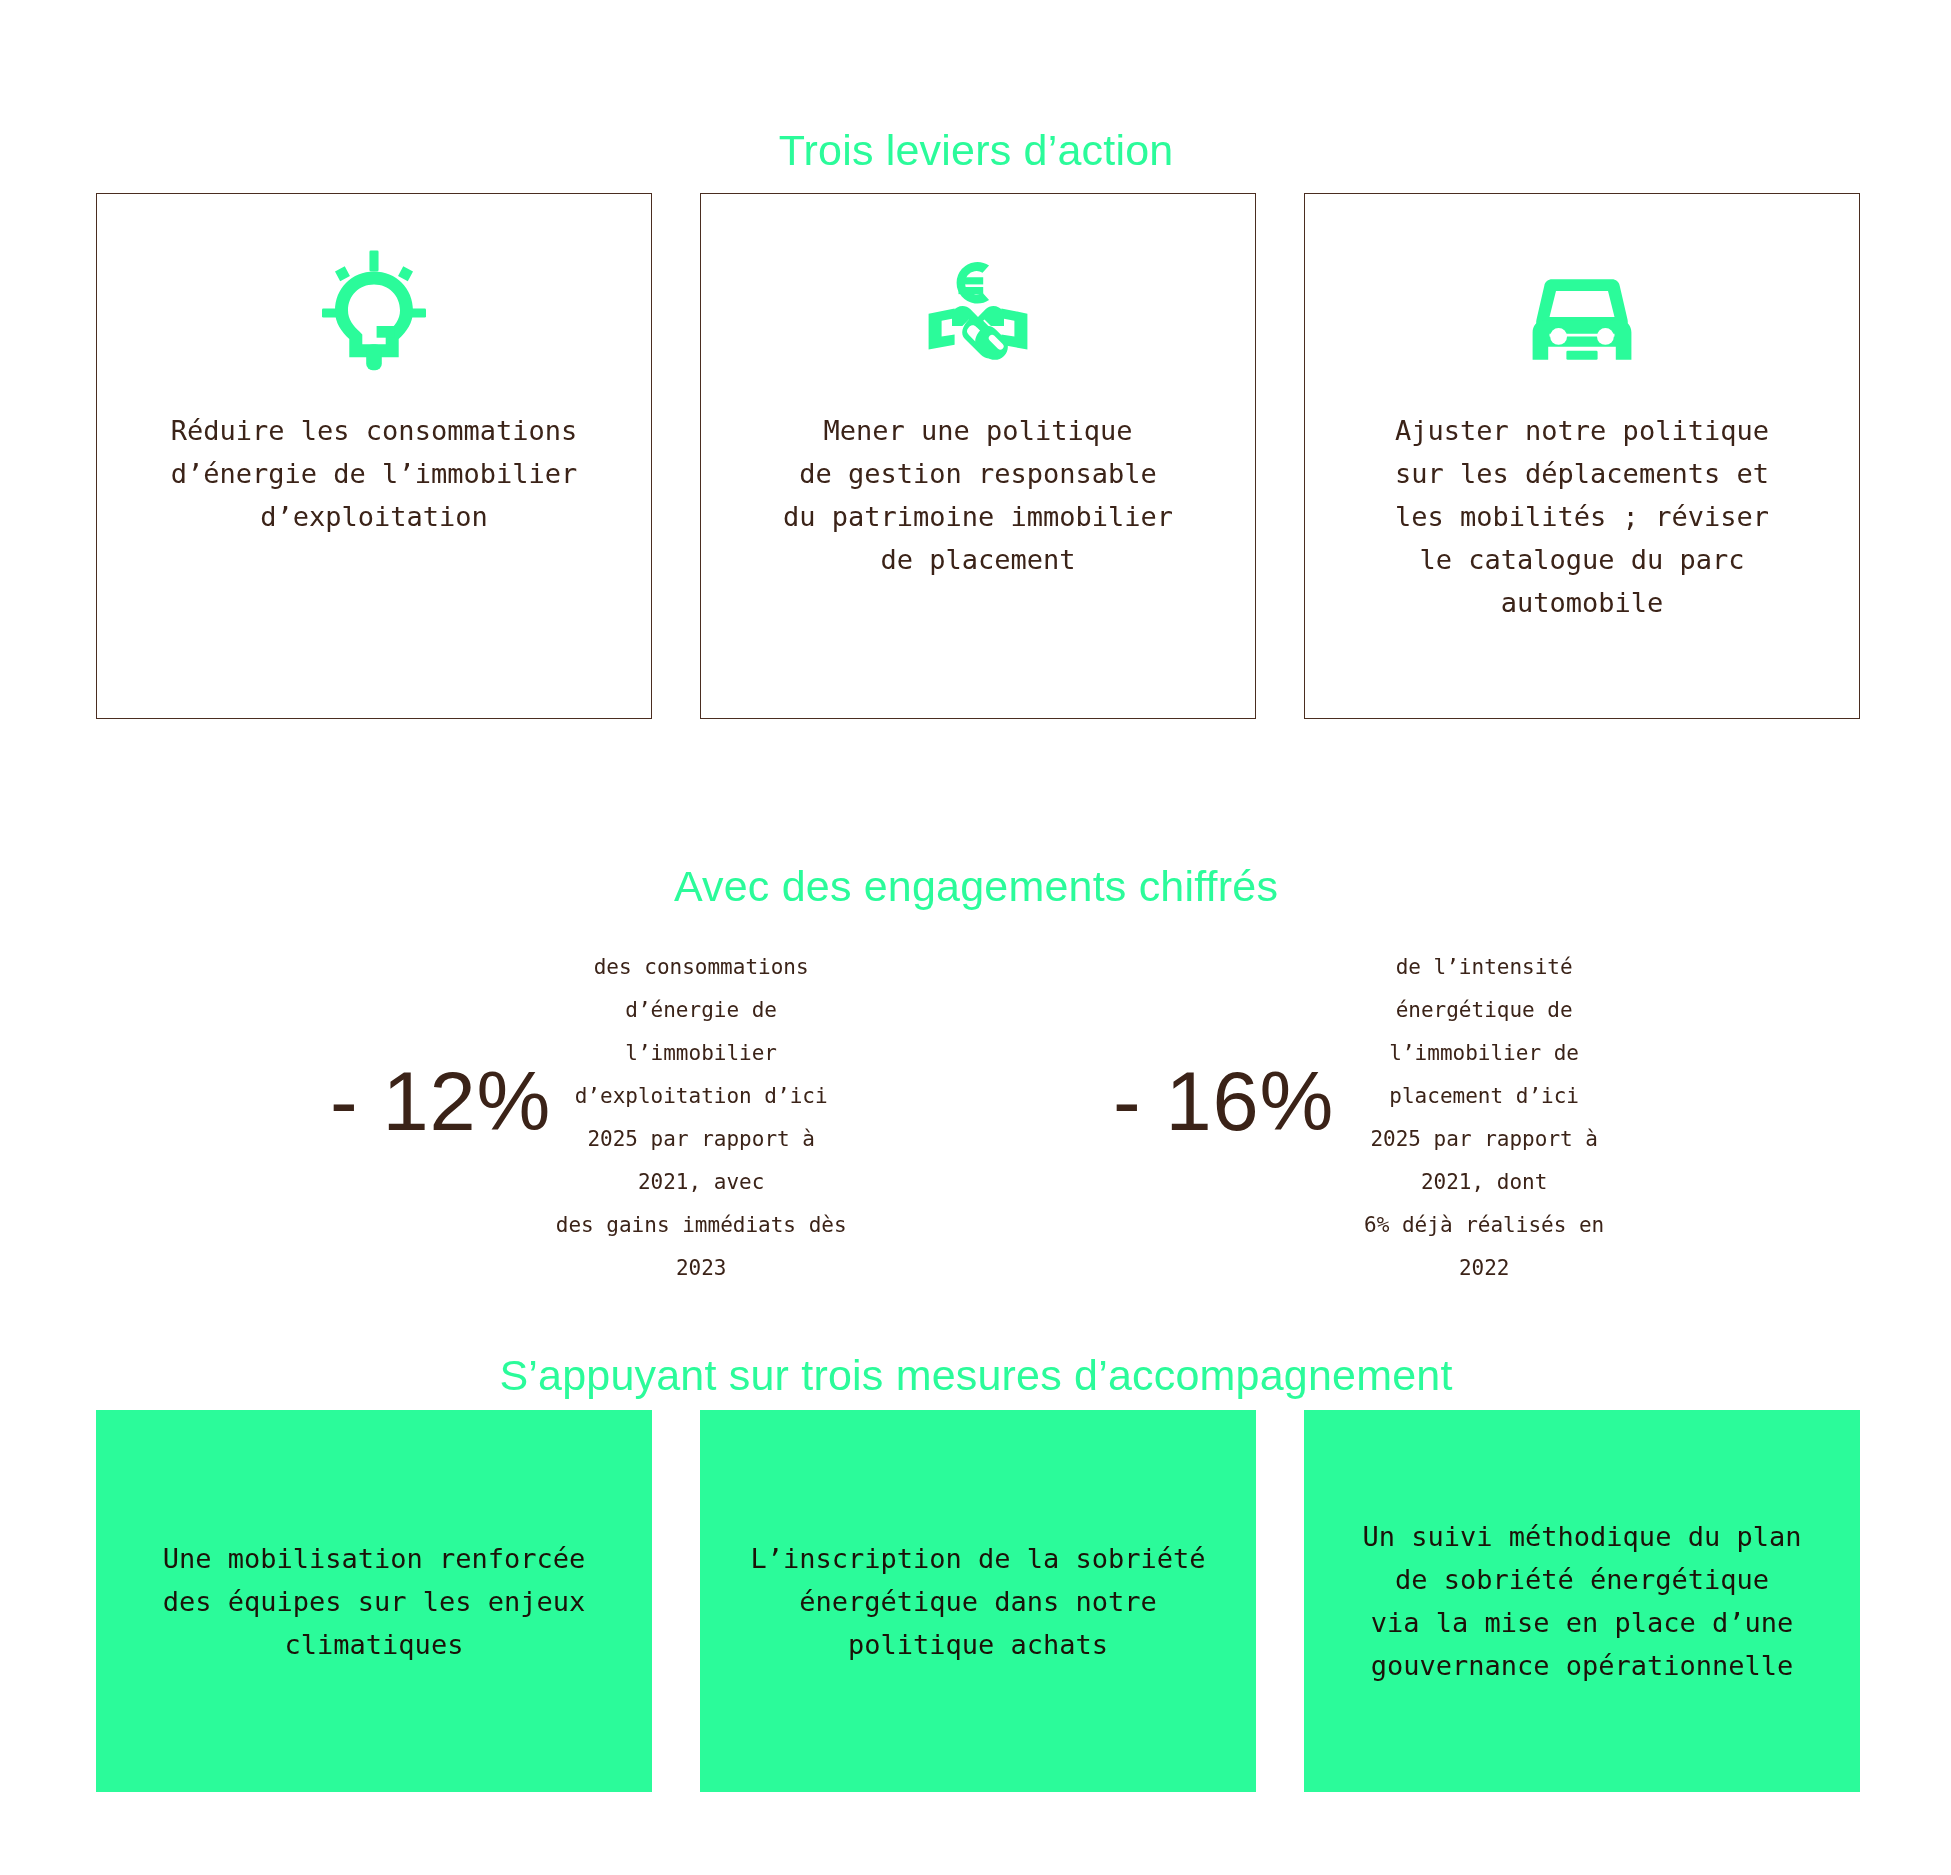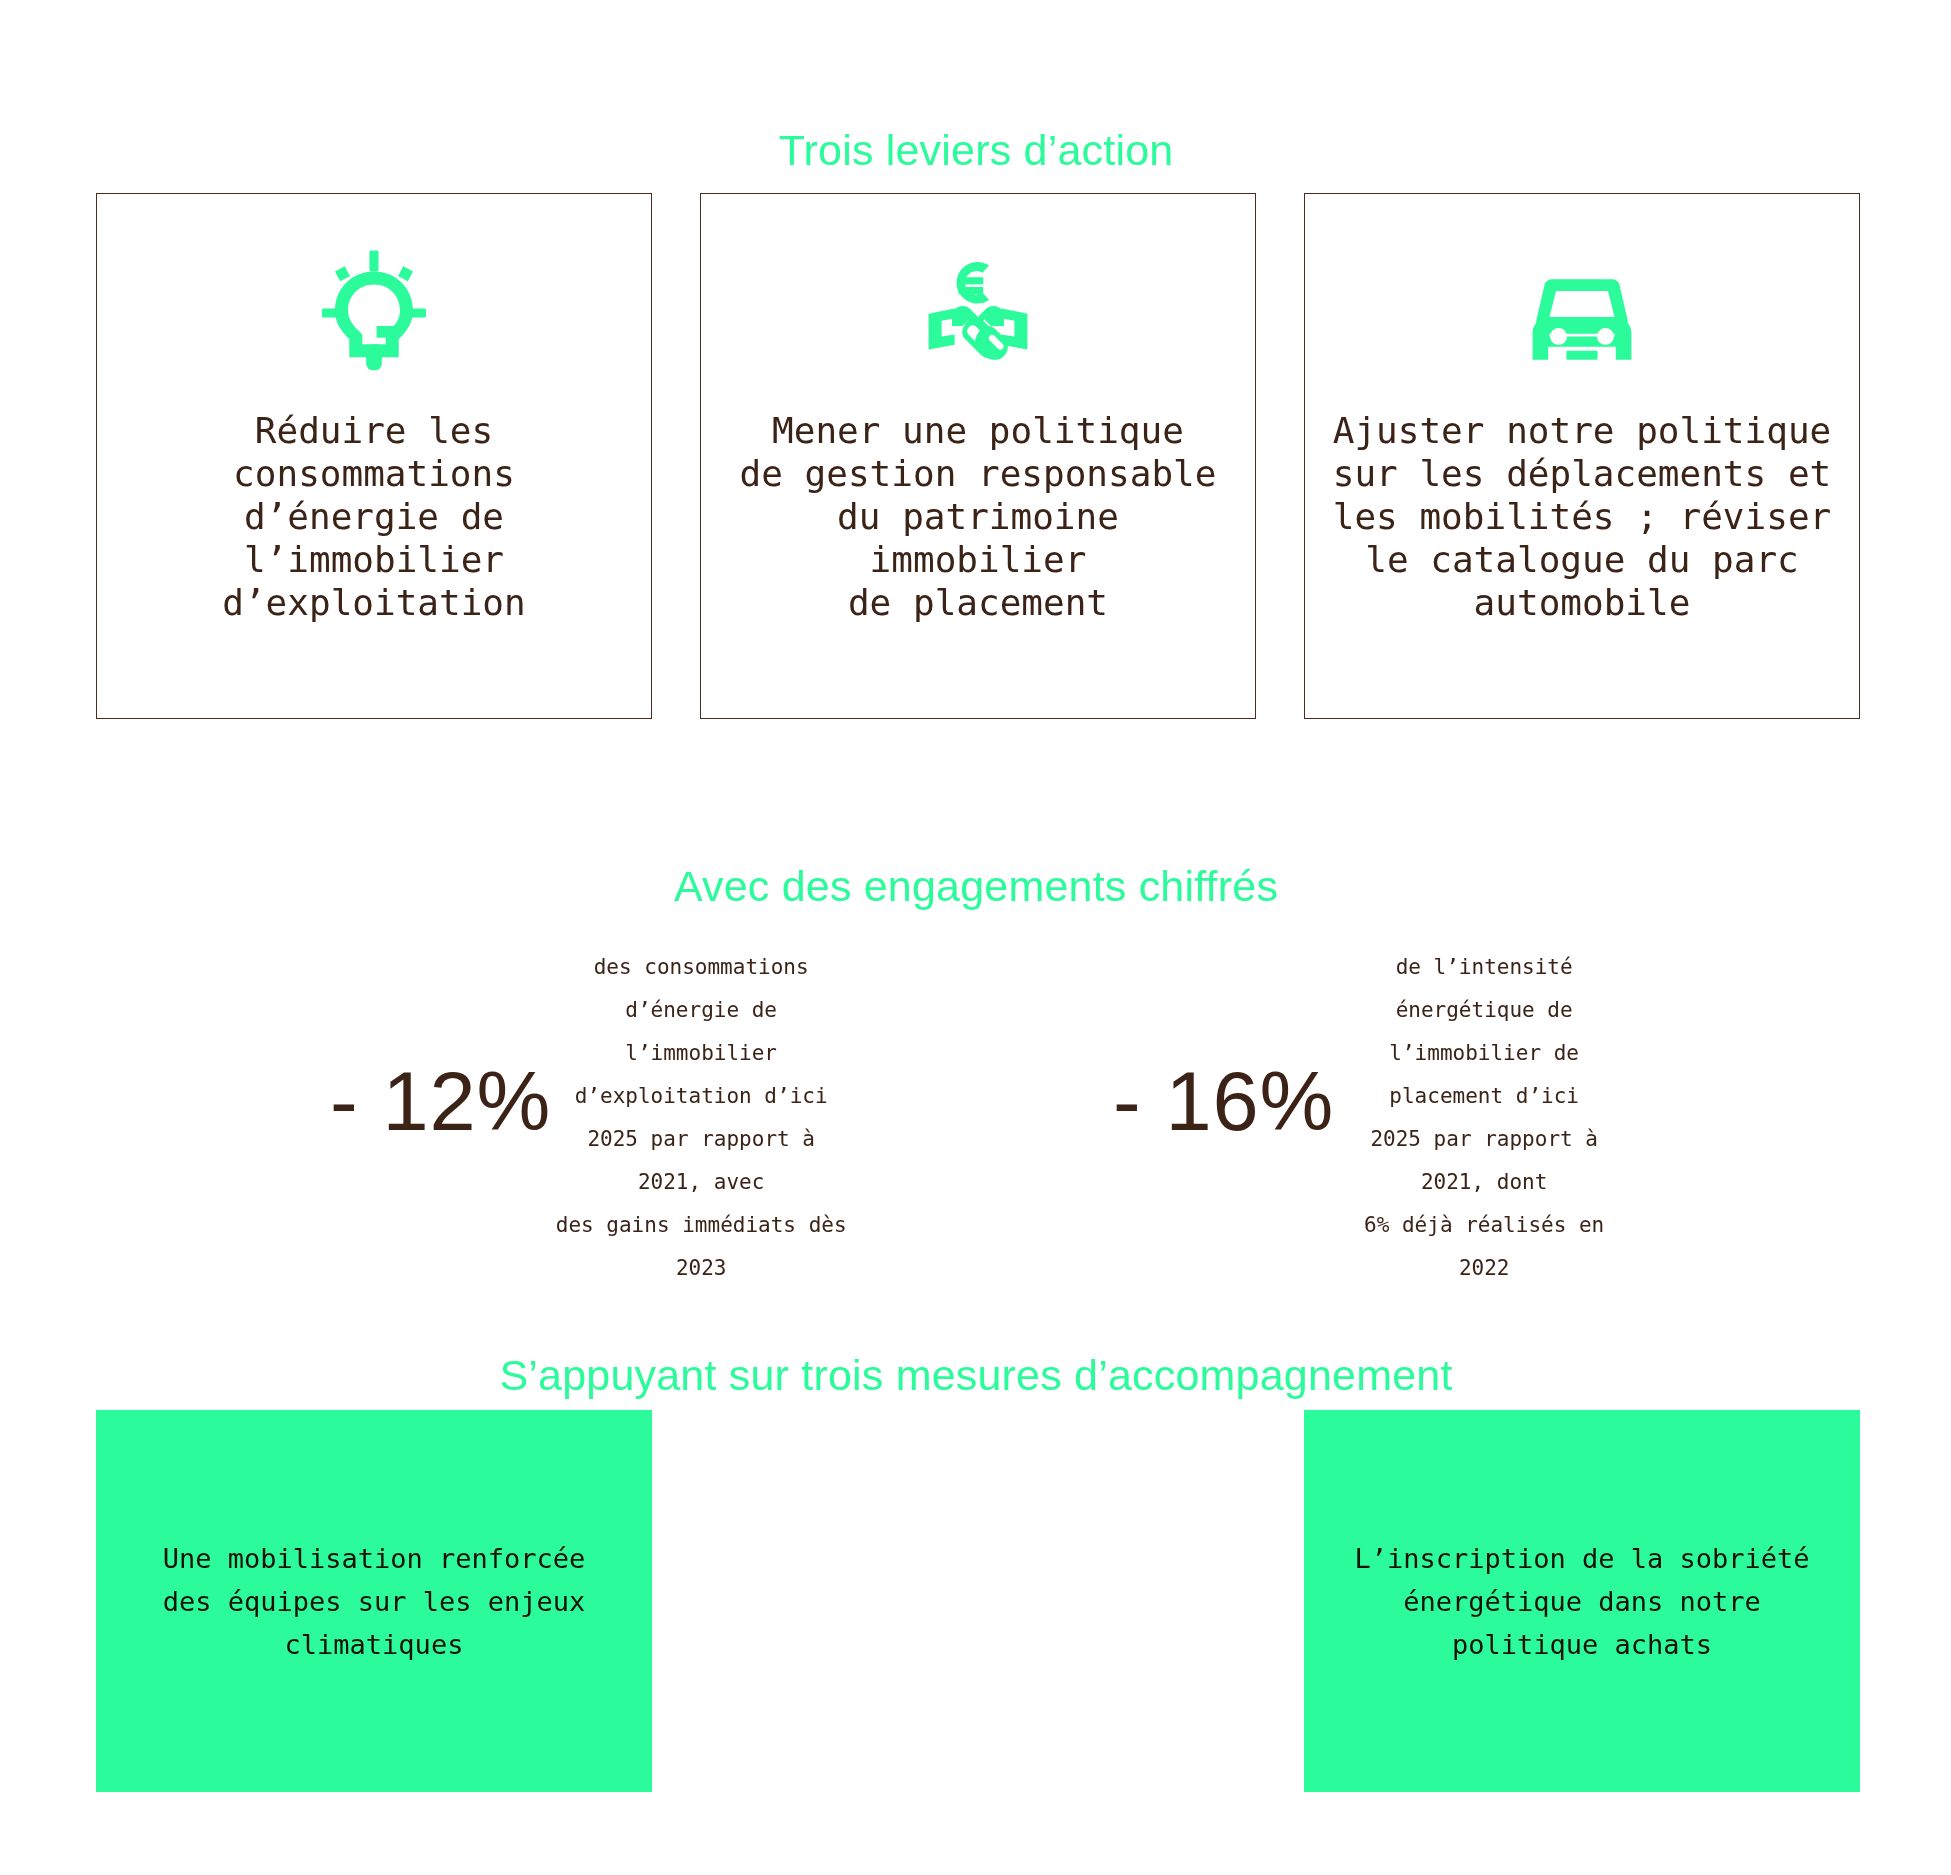--- a/index.html
+++ b/index.html
@@ -64,21 +64,21 @@
     height: 130px;
     display: flex;
     align-items: center;
     justify-content: center;
   }
   .lever-icon svg { display: block; }
   .lever-text {
     margin-top: 31px;
     width: 92%;
     text-align: center;
-    font-size: 36px;
+    font-size: 27px;
     line-height: 43px;
     color: #3B2318;
     white-space: pre-line;
   }
 
   
   .engagements {
     position: absolute;
     top: 913px;
     left: 330px;
@@ -247,16 +247,22 @@
     <div class="mesure-card">
       <div class="mesure-text">Une mobilisation renforcée
 des équipes sur les enjeux
 climatiques</div>
     </div>
     <div class="mesure-card">
       <div class="mesure-text">L’inscription de la sobriété
 énergétique dans notre
 politique achats</div>
     </div>
+    <div class="mesure-card">
+      <div class="mesure-text">Un suivi méthodique du plan
+de sobriété énergétique
+via la mise en place d’une
+gouvernance opérationnelle</div>
+    </div>
   </div>
 
 </div>
 
 
 </body></html>

